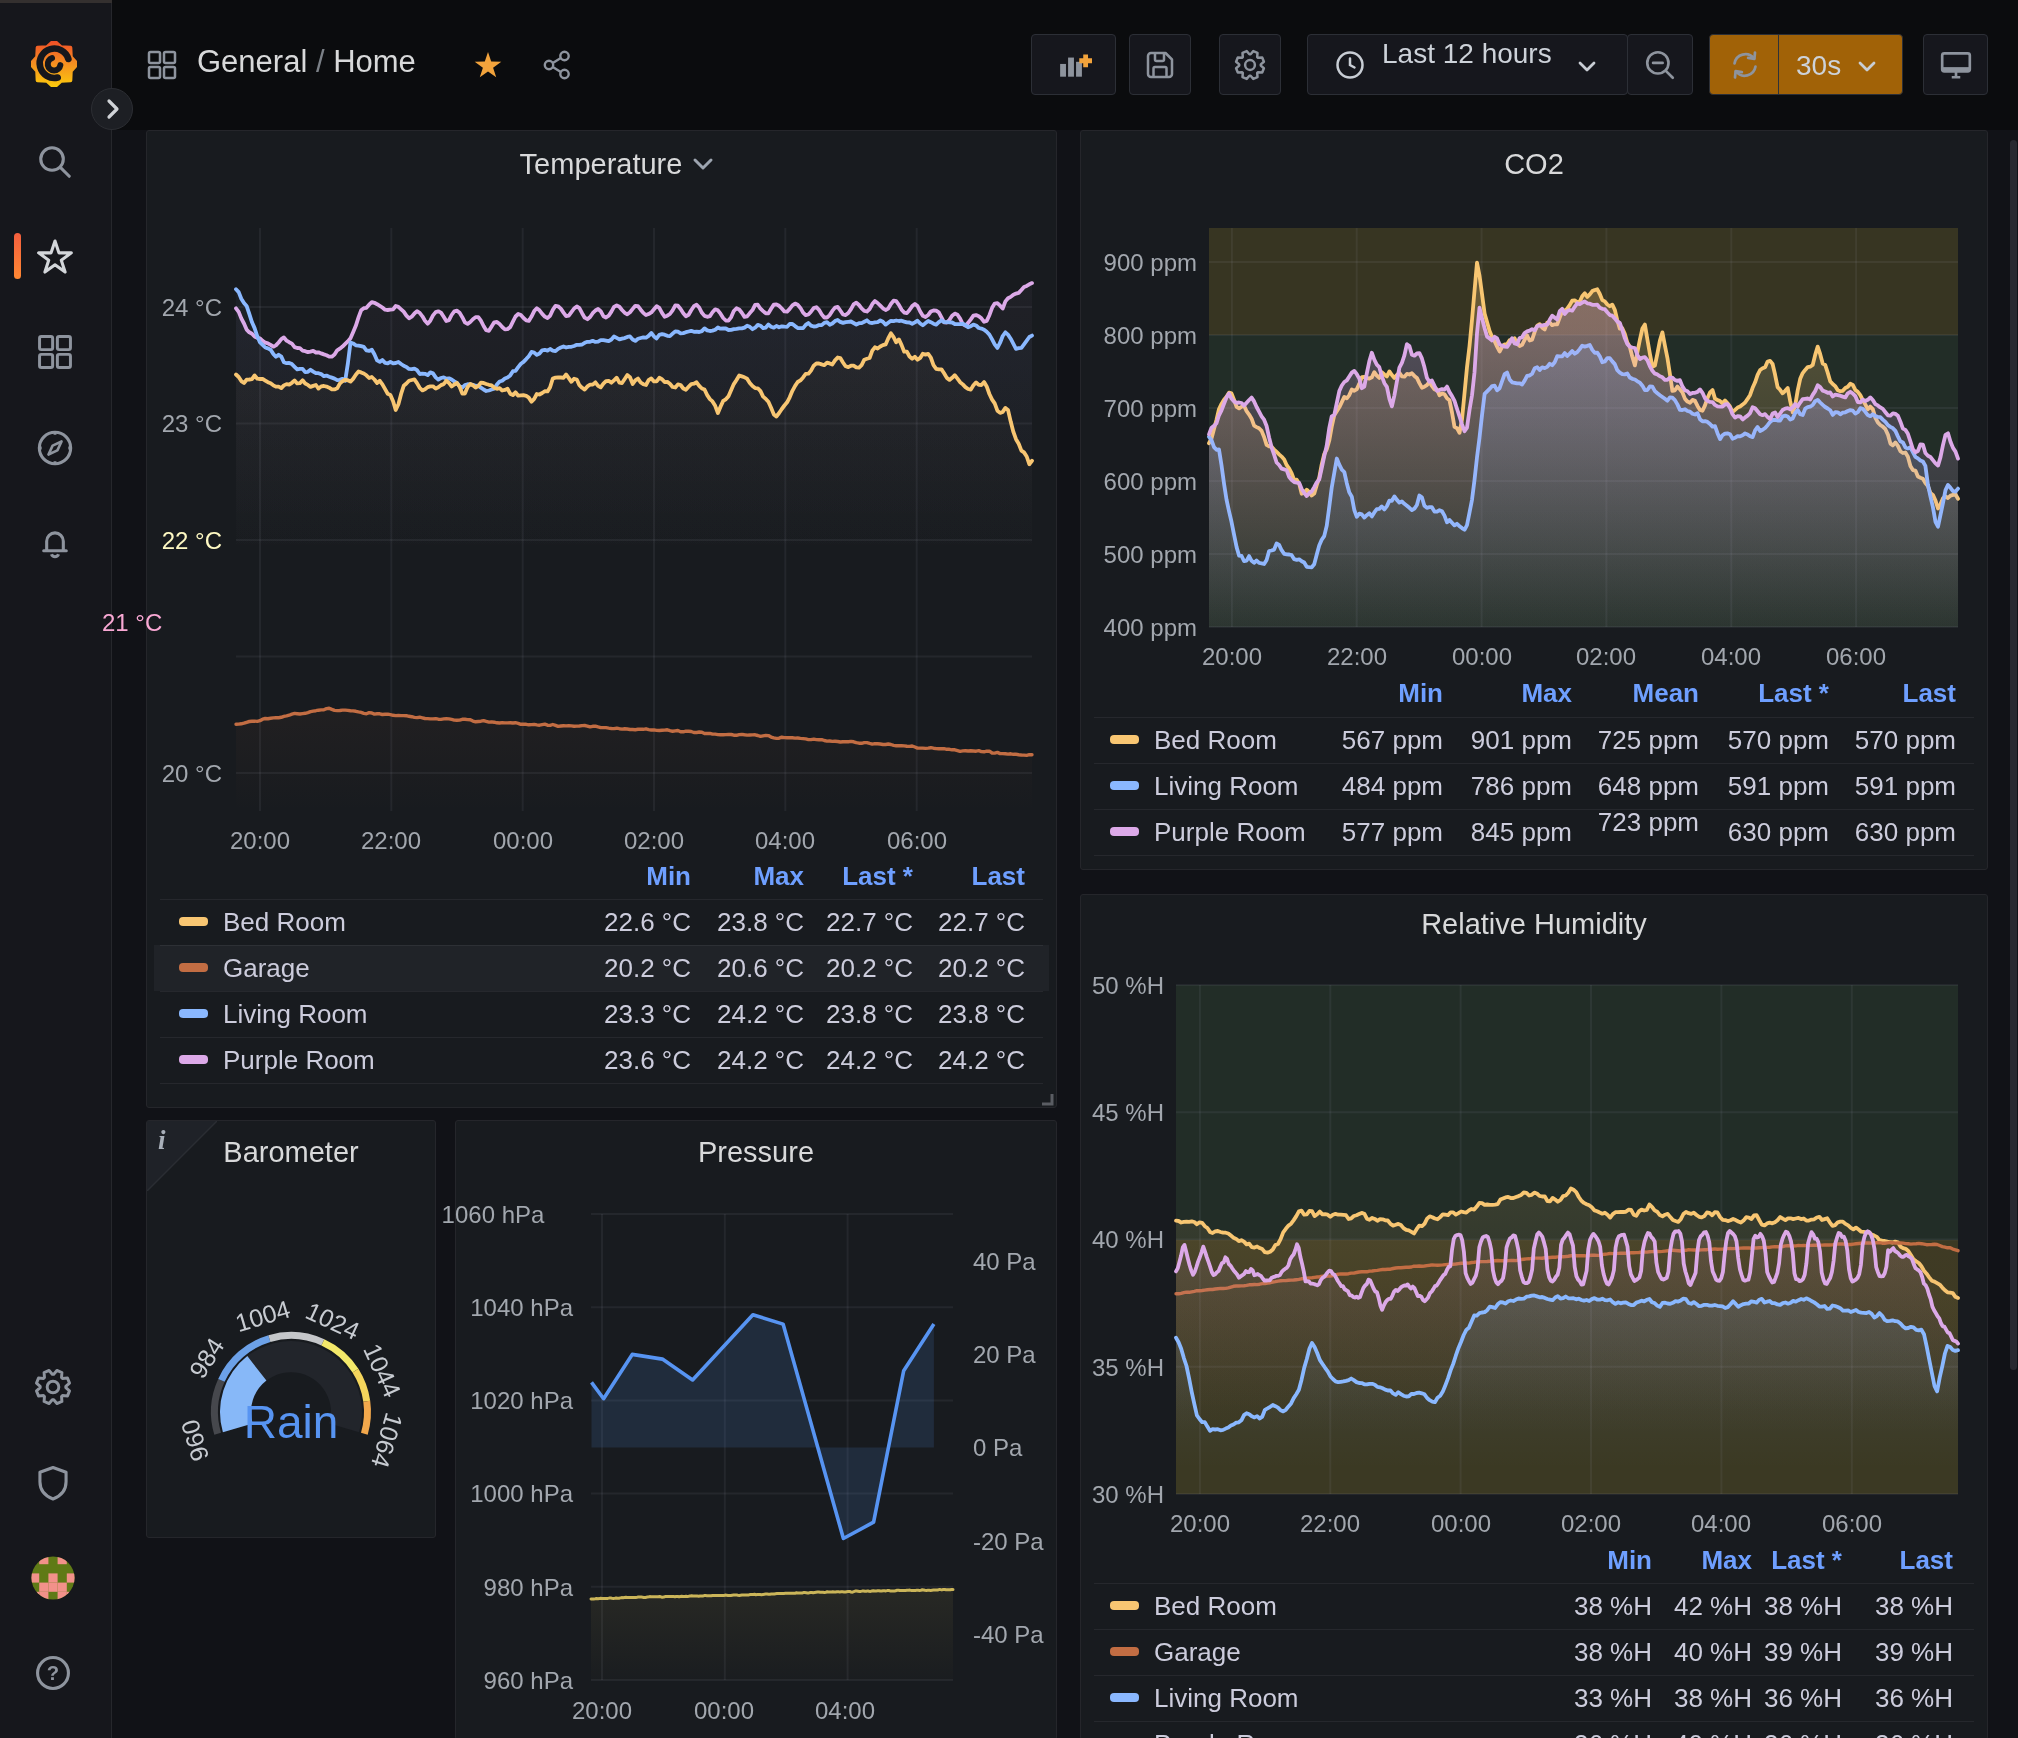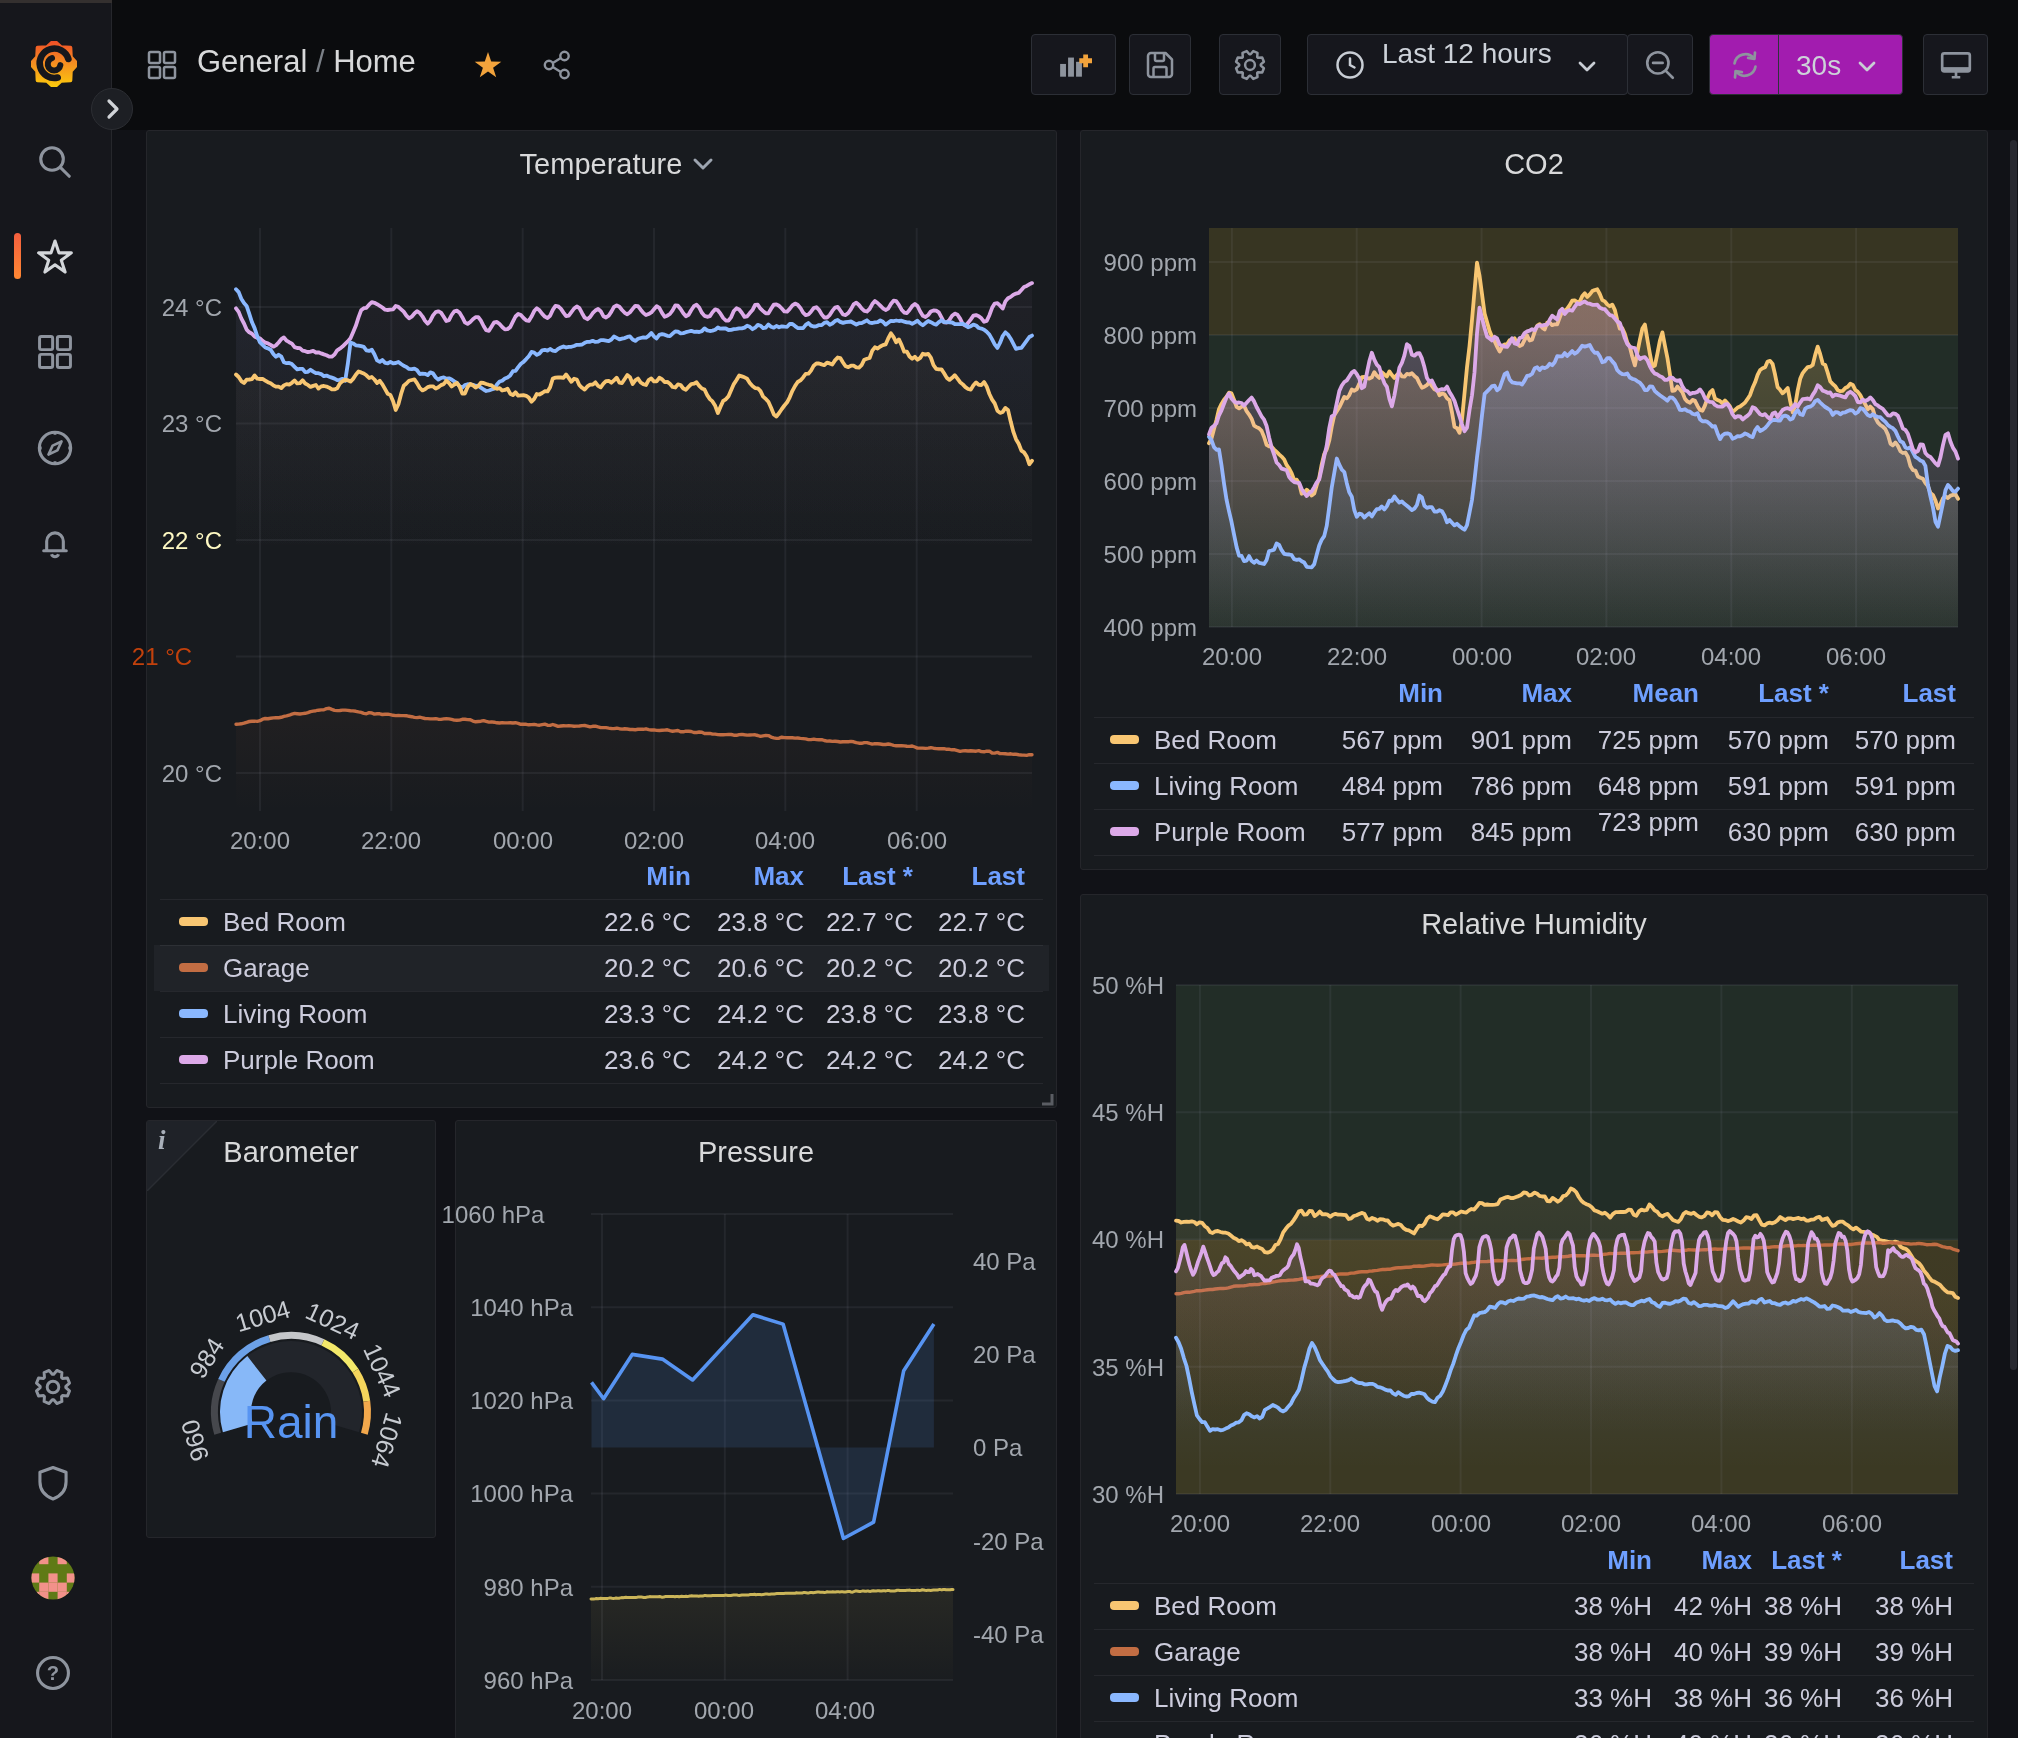--- a/index.html
+++ b/index.html
@@ -130,21 +130,21 @@
       <polyline points="4,6 11,13 18,6" fill="none" stroke="#C8CDD4" stroke-width="2.8" stroke-linecap="round" stroke-linejoin="round"></polyline>
     </svg>
   </div>
 <div style="position:absolute;left:1627px;top:34px;width:66px;height:61px;background:#16171D;border:1px solid #2C2F36;border-radius:4px;box-sizing:border-box">
     <svg width="34" height="34" viewBox="0 0 32 32" style="position:absolute;left:15px;top:13px">
       <circle cx="14" cy="14" r="10" fill="none" stroke="#8E949E" stroke-width="2.5"></circle>
       <line x1="21.5" y1="21.5" x2="28" y2="28" stroke="#8E949E" stroke-width="2.5" stroke-linecap="round"></line>
       <line x1="9.5" y1="14" x2="18.5" y2="14" stroke="#8E949E" stroke-width="2.5" stroke-linecap="round"></line>
     </svg>
   </div>
-<div style="position:absolute;left:1709px;top:34px;width:194px;height:61px;background:#a21caf;border:1px solid #2C2F36;border-radius:4px;box-sizing:border-box">
+<div style="position:absolute;left:1709px;top:34px;width:194px;height:61px;background:#a16207;border:1px solid #2C2F36;border-radius:4px;box-sizing:border-box">
     <svg width="32" height="32" viewBox="0 0 32 32" style="position:absolute;left:19px;top:14px">
       <path d="M5.5,14.5 a11,11 0 0 1 19.5,-5" fill="none" stroke="#8E949E" stroke-width="2.7" stroke-linecap="round"></path>
       <path d="M26,3.5 l-0.6,6.3 l-6.3,-0.9" fill="none" stroke="#8E949E" stroke-width="2.7" stroke-linecap="round" stroke-linejoin="round"></path>
       <path d="M26.5,17.5 a11,11 0 0 1 -19.5,5" fill="none" stroke="#8E949E" stroke-width="2.7" stroke-linecap="round"></path>
       <path d="M6,28.5 l0.6,-6.3 l6.3,0.9" fill="none" stroke="#8E949E" stroke-width="2.7" stroke-linecap="round" stroke-linejoin="round"></path>
     </svg>
     <div style="position:absolute;left:68px;top:0px;width:1px;height:59px;background:#2F3239"></div>
     <div style="position:absolute;left:86px;top:15px;font-size:28px;font-weight:500;color:#CDD2D9">30s</div>
     <svg width="22" height="18" style="position:absolute;left:146px;top:22px">
       <polyline points="4,6 11,13 18,6" fill="none" stroke="#C8CDD4" stroke-width="2.8" stroke-linecap="round" stroke-linejoin="round"></polyline>
@@ -304,21 +304,21 @@
 <text x="208.5" y="1359.1" fill="#C7CBD1" font-size="25" font-family="Liberation Sans, sans-serif" text-anchor="middle" dominant-baseline="middle" transform="rotate(-57.3 208.5 1359.1)">984</text>
 <text x="263.4" y="1318.0" fill="#C7CBD1" font-size="25" font-family="Liberation Sans, sans-serif" text-anchor="middle" dominant-baseline="middle" transform="rotate(-16.4 263.4 1318.0)">1004</text>
 <text x="331.8" y="1322.9" fill="#C7CBD1" font-size="25" font-family="Liberation Sans, sans-serif" text-anchor="middle" dominant-baseline="middle" transform="rotate(24.6 331.8 1322.9)">1024</text>
 <text x="380.2" y="1371.4" fill="#C7CBD1" font-size="25" font-family="Liberation Sans, sans-serif" text-anchor="middle" dominant-baseline="middle" transform="rotate(65.5 380.2 1371.4)">1044</text>
 <text x="385.0" y="1439.8" fill="#C7CBD1" font-size="25" font-family="Liberation Sans, sans-serif" text-anchor="middle" dominant-baseline="middle" transform="rotate(106.5 385.0 1439.8)">1064</text>
 <text x="291.0" y="1438" fill="#5794F2" font-size="46" font-weight="500" font-family="Liberation Sans, sans-serif" text-anchor="middle">Rain</text>
 </svg>
 <div style="position:absolute;left:102px;top:290px;width:120px;text-align:right;font-size:24px;color:#A2A7AE;font-weight:400;line-height:35px">24 °C</div>
 <div style="position:absolute;left:102px;top:406px;width:120px;text-align:right;font-size:24px;color:#A2A7AE;font-weight:400;line-height:35px">23 °C</div>
 <div style="position:absolute;left:102px;top:523px;width:120px;text-align:right;font-size:24px;color:#fef9c3;font-weight:400;line-height:35px">22 °C</div>
-<div style="position:absolute;left:102px;top:639px;width:120px;text-align:center;font-size:24px;color:#c2410c;font-weight:400;line-height:35px">21 °C</div>
+<div style="position:absolute;left:102px;top:605px;width:120px;text-align:left;font-size:24px;color:#f9a8d4;font-weight:400;line-height:35px">21 °C</div>
 <div style="position:absolute;left:102px;top:756px;width:120px;text-align:right;font-size:24px;color:#A2A7AE;font-weight:400;line-height:35px">20 °C</div>
 <div style="position:absolute;left:150px;top:823px;width:220px;text-align:center;font-size:24px;color:#A2A7AE;font-weight:400;line-height:35px">20:00</div>
 <div style="position:absolute;left:281px;top:823px;width:220px;text-align:center;font-size:24px;color:#A2A7AE;font-weight:400;line-height:35px">22:00</div>
 <div style="position:absolute;left:413px;top:823px;width:220px;text-align:center;font-size:24px;color:#A2A7AE;font-weight:400;line-height:35px">00:00</div>
 <div style="position:absolute;left:544px;top:823px;width:220px;text-align:center;font-size:24px;color:#A2A7AE;font-weight:400;line-height:35px">02:00</div>
 <div style="position:absolute;left:675px;top:823px;width:220px;text-align:center;font-size:24px;color:#A2A7AE;font-weight:400;line-height:35px">04:00</div>
 <div style="position:absolute;left:807px;top:823px;width:220px;text-align:center;font-size:24px;color:#A2A7AE;font-weight:400;line-height:35px">06:00</div>
 <div style="position:absolute;left:1047px;top:245px;width:150px;text-align:right;font-size:24px;color:#A2A7AE;font-weight:400;line-height:35px">900 ppm</div>
 <div style="position:absolute;left:1047px;top:318px;width:150px;text-align:right;font-size:24px;color:#A2A7AE;font-weight:400;line-height:35px">800 ppm</div>
 <div style="position:absolute;left:1047px;top:391px;width:150px;text-align:right;font-size:24px;color:#A2A7AE;font-weight:400;line-height:35px">700 ppm</div>

